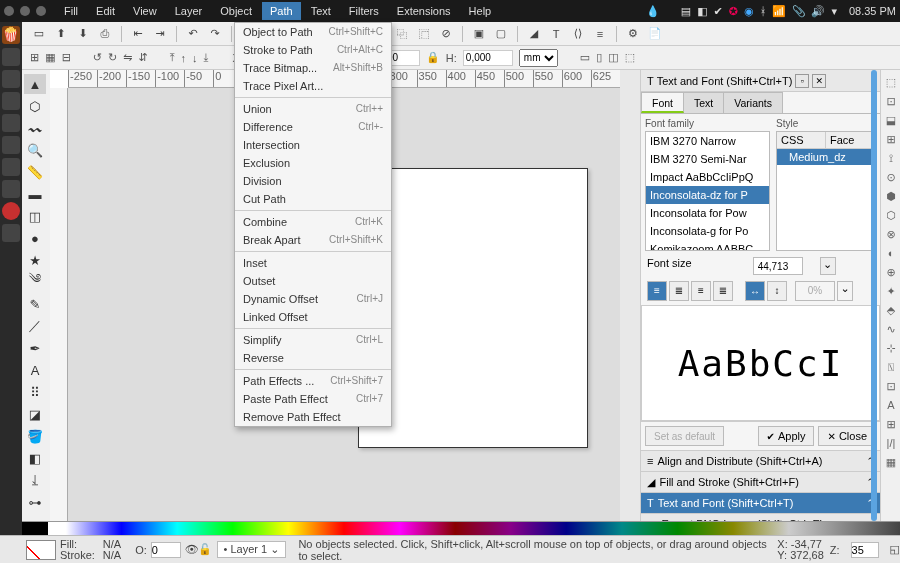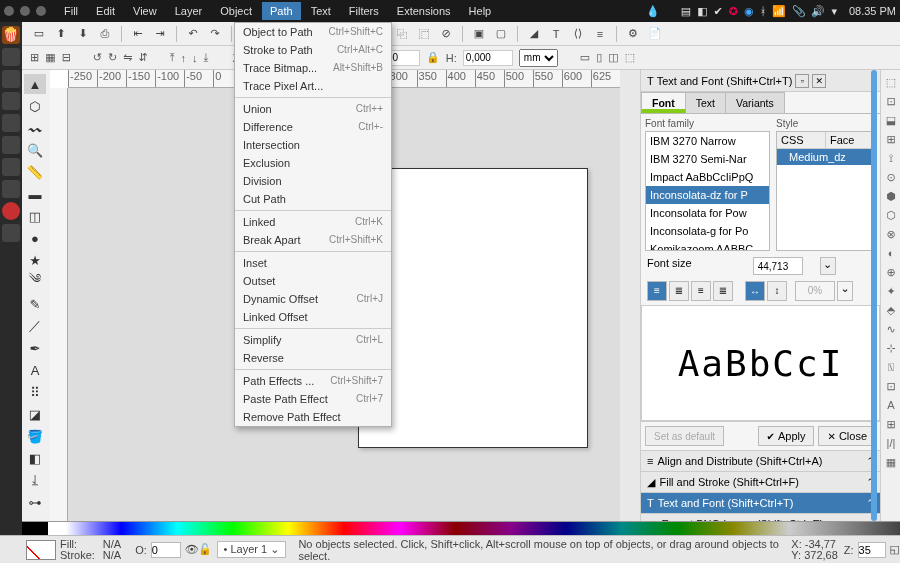--- a/index.html
+++ b/index.html
@@ -36,21 +36,21 @@
 .ruler-v { position:absolute; top:18px; left:0; bottom:0; width:18px; background:#f5f5f5; border-right:1px solid #aaa; }
 .canvas-bg { position:absolute; left:18px; top:18px; right:0; bottom:0; background:#ddd; }
 .page { position:absolute; left:290px; top:80px; width:230px; height:280px; background:#fff; border:1px solid #333; box-shadow:2px 2px 4px rgba(0,0,0,.2);}
 .right-dock { position:absolute; right:0; top:70px; bottom:28px; width:20px; background:#f0f0f0; display:flex; flex-direction:column; gap:3px; padding:4px 2px; border-left:1px solid #ccc;}
 .right-dock .rd { width:16px; height:16px; display:flex; align-items:center; justify-content:center; color:#666; font-size:11px;}
 .right-panel { position:absolute; right:20px; top:70px; bottom:28px; width:240px; background:#f5f5f5; border-left:1px solid #ccc; display:flex; flex-direction:column; }
 .panel-title { height:22px; background:#e8e8e8; border-bottom:1px solid #ccc; display:flex; align-items:center; padding:0 6px; font-size:10.5px; }
 .panel-title .x { margin-left:auto; width:14px; height:14px; border:1px solid #999; text-align:center; line-height:12px; font-size:9px; margin-left:3px;}
 .tabs { display:flex; height:22px; border-bottom:1px solid #bbb; }
 .tab { padding:4px 10px; background:#ddd; border:1px solid #bbb; border-bottom:none; margin-right:-1px; font-size:10.5px;}
-.tab.active { background:#f5f5f5; border-bottom:4px solid #84cc16; position:relative; z-index:1;font-weight:bold;}
+.tab.active { background:#f5f5f5; border-bottom:2px solid #84cc16; position:relative; z-index:1;}
 .font-section { flex:0 0 auto; display:flex; padding:4px; gap:6px; }
 .font-col { flex:1; }
 .font-lbl { font-size:10px; color:#555; margin-bottom:2px;}
 .font-list { height:120px; border:1px solid #bbb; background:#fff; overflow:hidden; font-size:10px; }
 .font-list .fl { padding:3px 4px; white-space:nowrap; }
 .font-list .fl.sel { background:#3b7ab3; color:#fff; }
 .style-list { height:120px; border:1px solid #bbb; background:#fff; font-size:10px;}
 .style-hdr { display:flex; background:#eee; border-bottom:1px solid #ccc;}
 .style-hdr span { flex:1; padding:2px 4px; border-right:1px solid #ccc;}
 .style-row { background:#3b7ab3; color:#fff; padding:2px 12px;}
@@ -154,21 +154,21 @@
     <div class="dd-item">
       <span>Division</span>
       <span class="dd-short"></span>
     </div>
     <div class="dd-item">
       <span>Cut Path</span>
       <span class="dd-short"></span>
     </div>
     <div class="dd-sep"></div>
     <div class="dd-item">
-      <span>Linked</span>
+      <span>Combine</span>
       <span class="dd-short">Ctrl+K</span>
     </div>
     <div class="dd-item">
       <span>Break Apart</span>
       <span class="dd-short">Ctrl+Shift+K</span>
     </div>
     <div class="dd-sep"></div>
     <div class="dd-item">
       <span>Inset</span>
       <span class="dd-short"></span>
@@ -466,15 +466,15 @@
   <input style="width: 30px; height: 16px; border: 1px solid rgb(187, 187, 187); margin: 0px 4px;" value="0">
   <span>👁</span>
   <span>🔓</span>
   <span class="layer">• <span>Layer 1</span> ⌄</span>
   <span class="msg">No objects selected. Click, Shift+click, Alt+scroll mouse on top of objects, or drag around objects to select.</span>
   <div class="coords">
     <div><span>X:</span> <span>-34,77</span></div>
     <div><span>Y:</span> <span>372,68</span></div>
   </div>
   <span>Z:</span>
-  <input style="width: 28px; height: 16px; border: 1px solid rgb(187, 187, 187); margin: 0px 4px;" value="35">
+  <input style="width: 28px; height: 16px; border: 1px solid rgb(187, 187, 187); margin: 0px 11px;" value="35">
   <span>◱</span>
 </div>
 
 </body></html>

